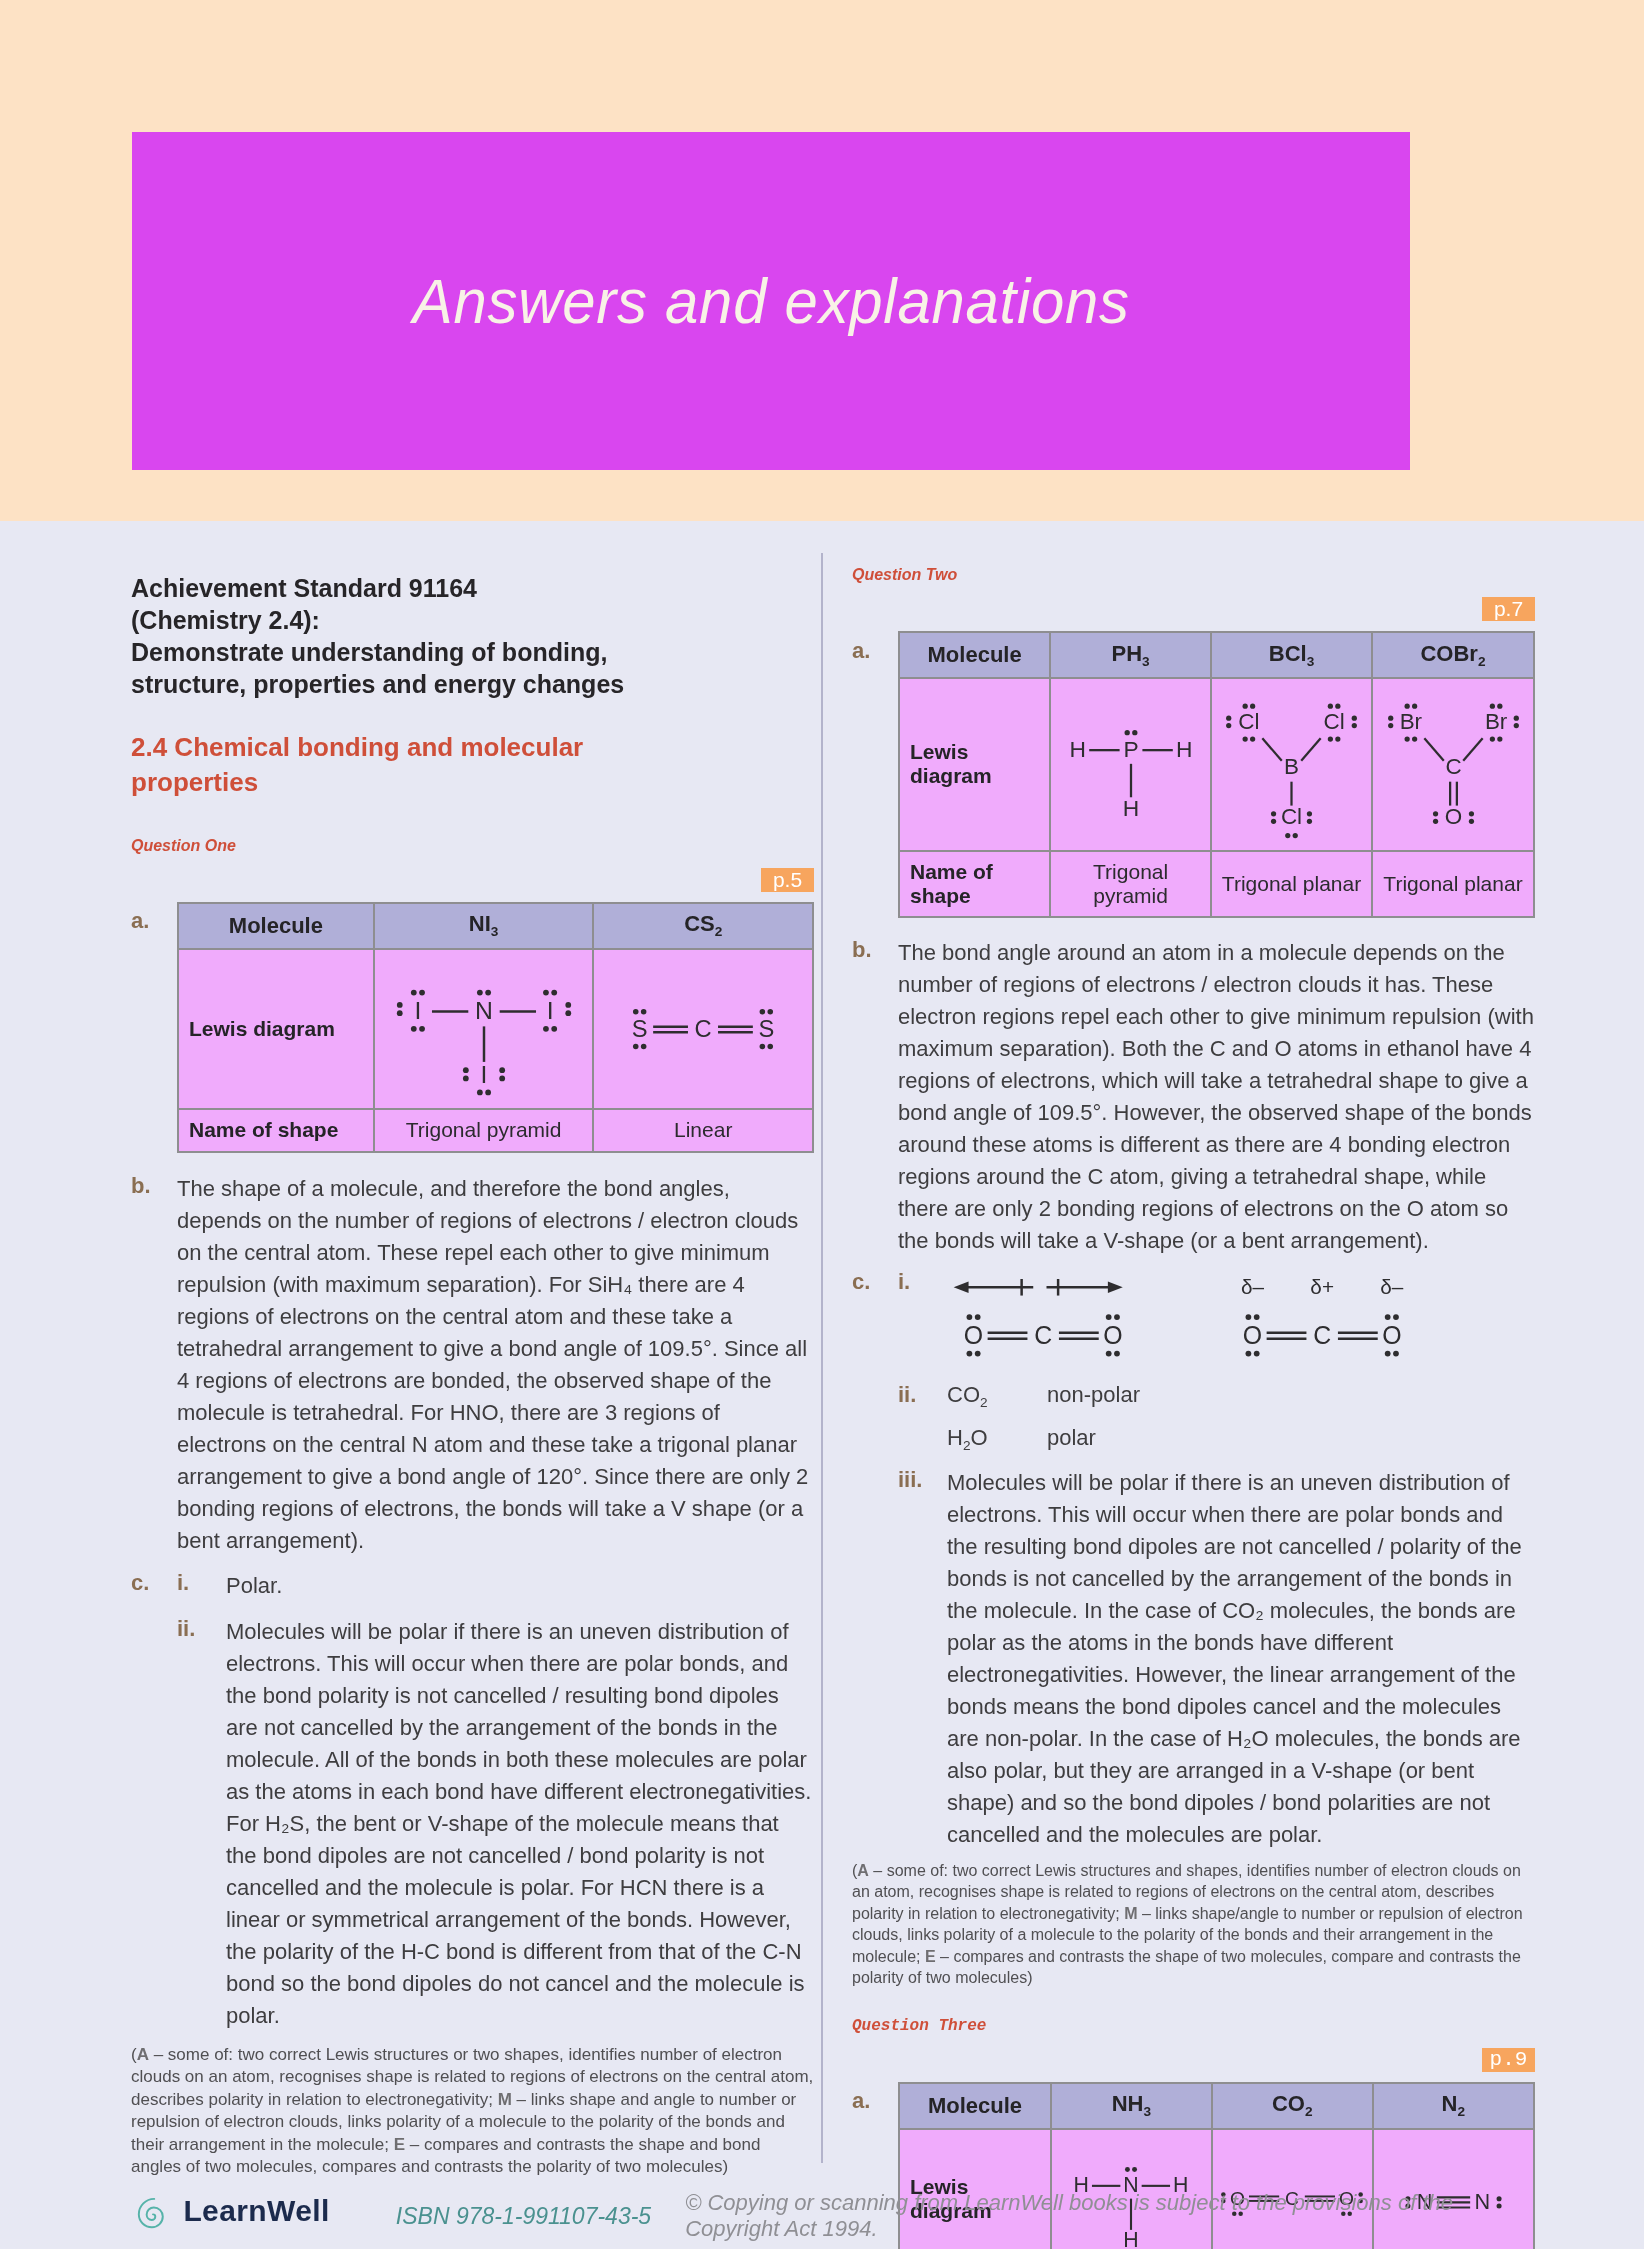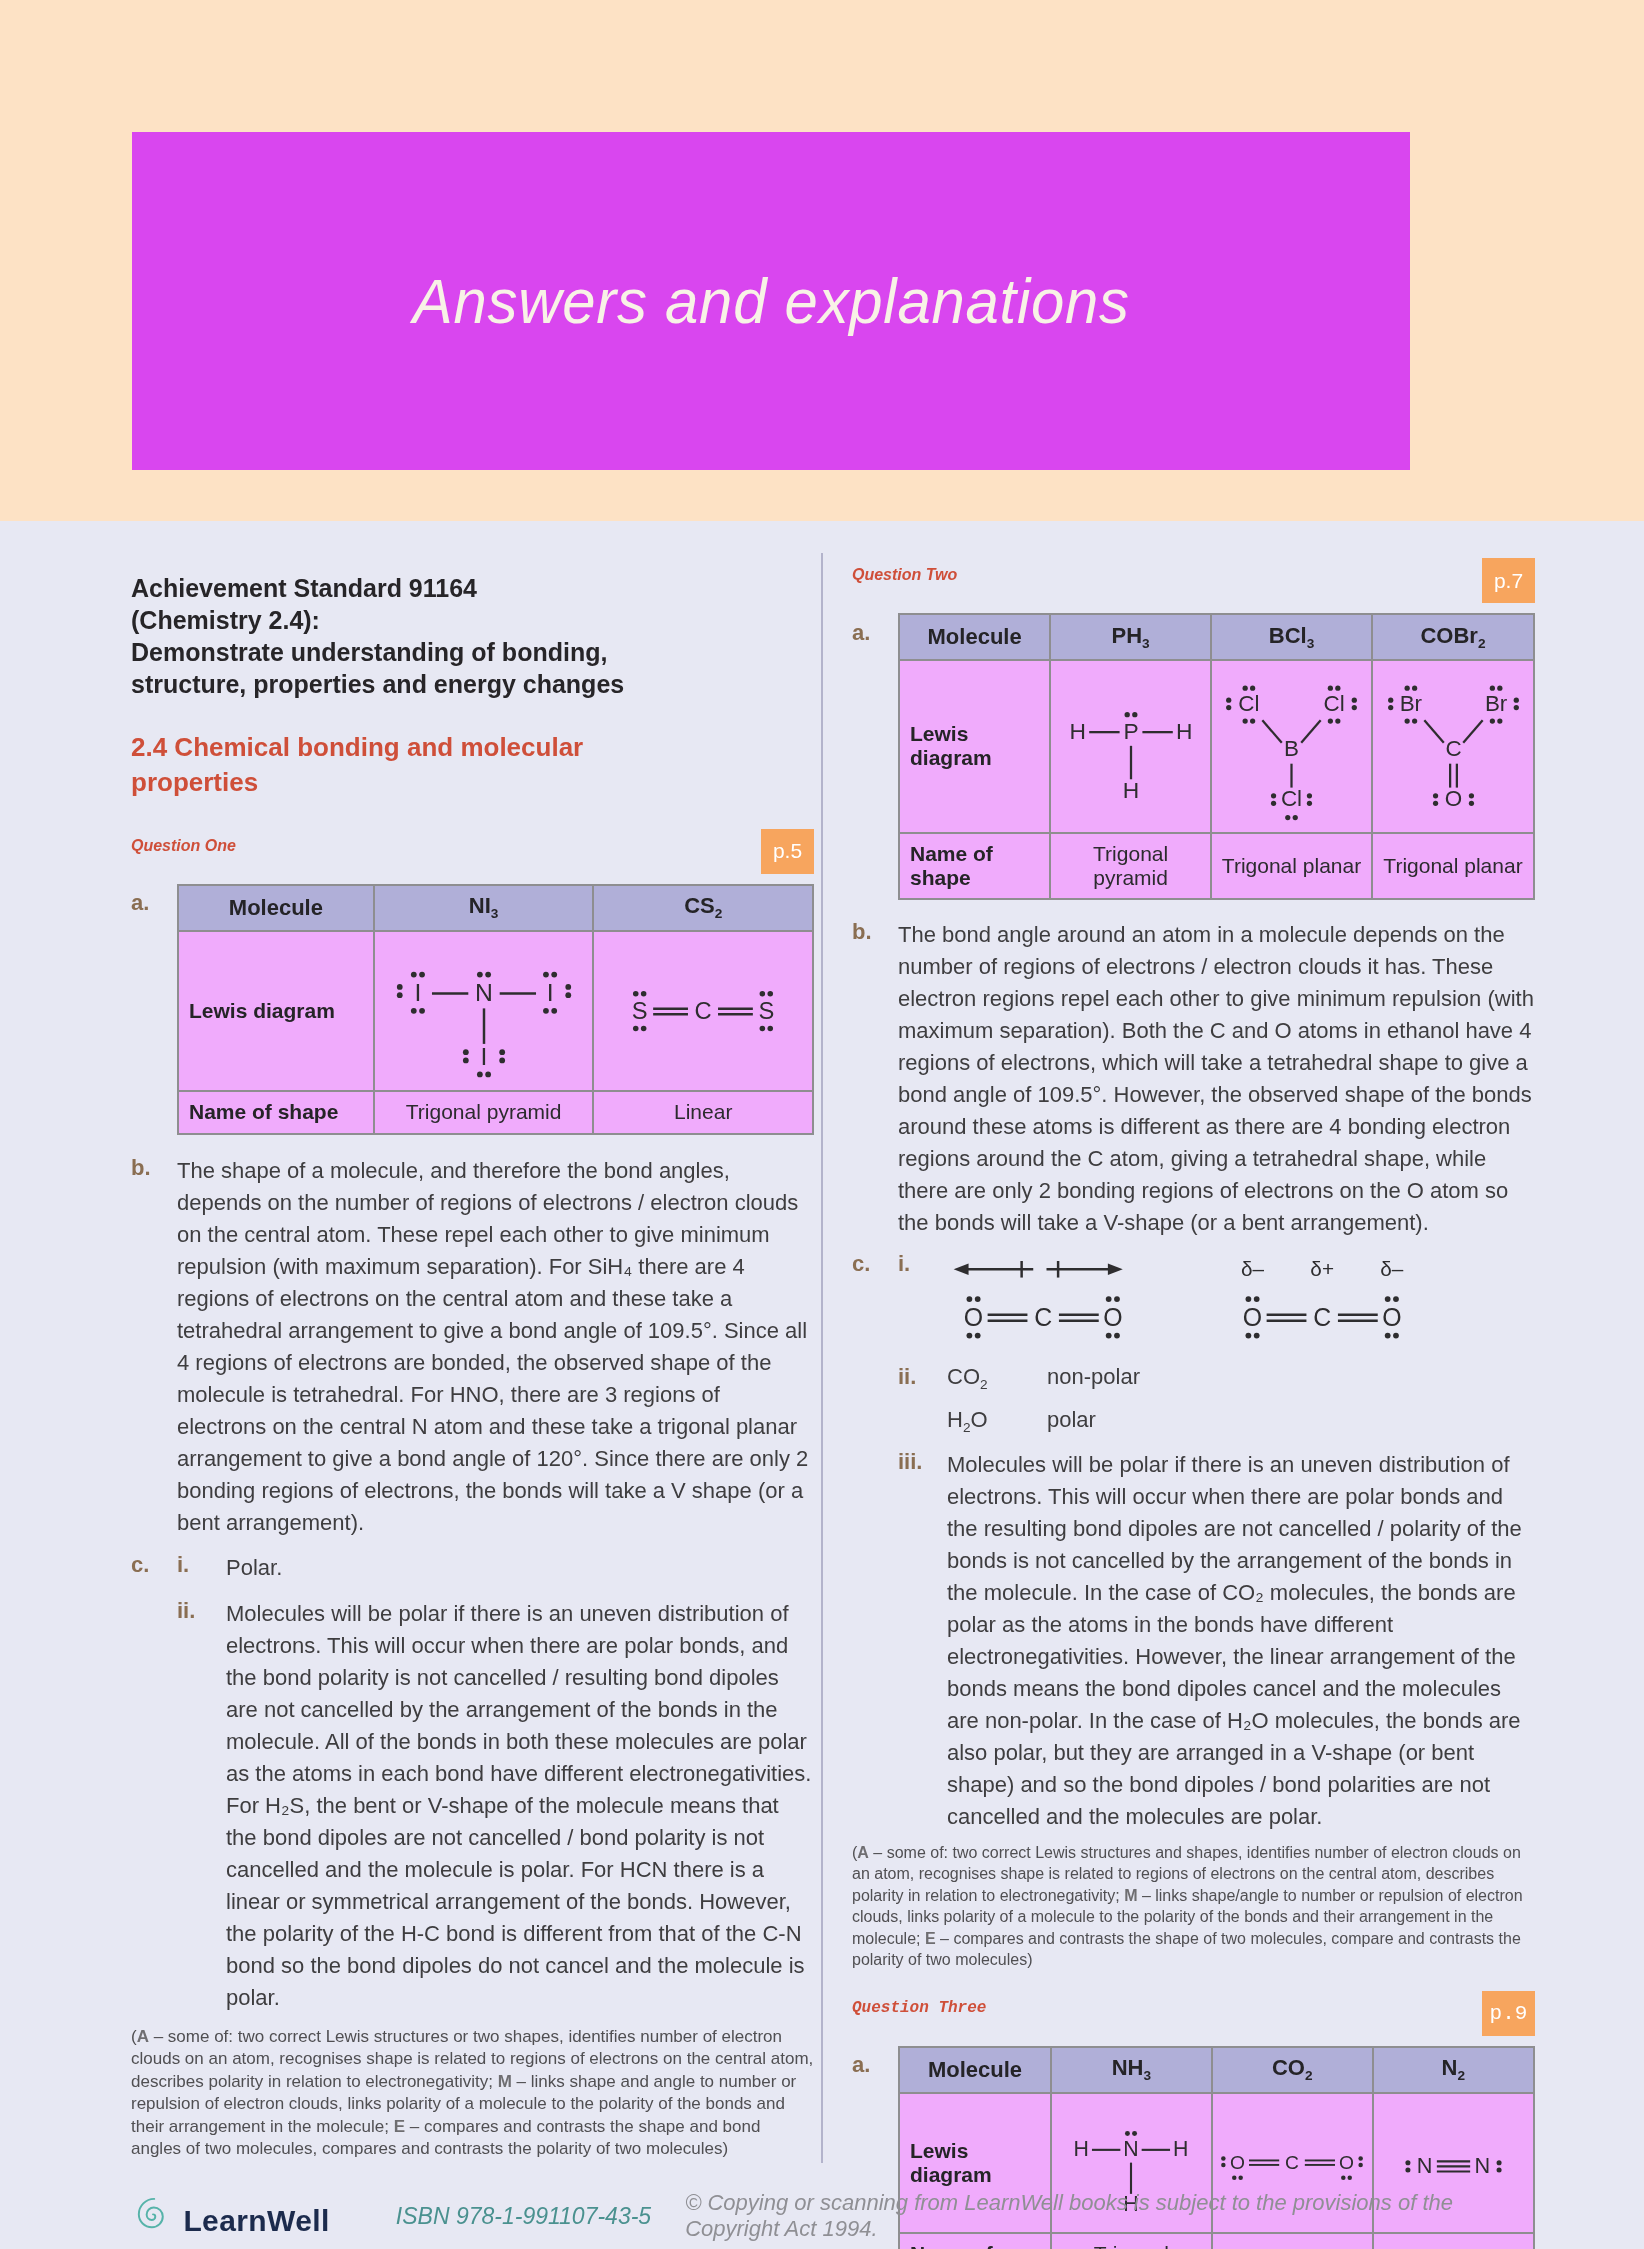--- a/index.html
+++ b/index.html
@@ -17,22 +17,22 @@
 
   .col{position:absolute;top:558px;}
   .col-left{left:131px;width:683px;}
   .col-right{left:852px;width:683px;}
 
   .standard-heading{font-weight:bold;font-size:25px;line-height:32px;color:#272528;white-space:pre-line;margin-top:13.5px;}
   .section-heading{font-weight:bold;font-size:26px;line-height:35px;color:#cf4f39;white-space:pre-line;margin-top:30px;}
 
   .q-row{display:flex;justify-content:space-between;align-items:flex-start;}
   .q-title{font-weight:bold;font-style:italic;font-size:16px;color:#cf4f39;padding-top:8.4px;}
-  .badge{width:53px;height:45px;background:#f7a55e;color:#ffffff;font-size:21px;
-    display:flex;align-items:center;justify-content:center;flex:none;}
+  .badge{width:53px;height:24px;background:#f7a55e;color:#ffffff;font-size:21px;
+    display:flex;align-items:center;justify-content:center;flex:none;margin-top:39px;}
 
   .tbl-row{display:flex;margin-top:10px;}
   .item-label{width:46px;flex:none;font-weight:bold;font-size:22px;color:#8a6e52;padding-top:6.8px;}
   .sub-label{width:49px;flex:none;font-weight:bold;font-size:22px;color:#8a6e52;}
 
   table.answer{border-collapse:collapse;flex:1;table-layout:fixed;}
   table.answer td{border:2.5px solid #8e8e90;background:#f0abfc;}
   table.answer td.hd{background:#b0afd8;font-weight:bold;font-size:22px;color:#252427;text-align:center;height:42px;}
   td.row-label{font-weight:bold;font-size:21px;color:#252427;padding:6.8px 10px;}
   td.shape-cell{font-size:21px;text-align:center;color:#2c2b2e;padding:8.4px 6.8px;}
@@ -52,21 +52,21 @@
 
   svg.lw{overflow:visible;}
   svg.lw text{font-size:30px;fill:#2e2d2f;text-anchor:middle;font-family:"Liberation Sans",sans-serif;}
   svg.lw text.dl{font-size:25px;}
   svg.lw line{stroke:#2e2d2f;stroke-width:3;}
   svg.lw circle{fill:#2e2d2f;}
   svg.lw polygon{fill:#2e2d2f;}
   .diagrams-duo{display:flex;gap:80px;padding-top:5px;}
 
   .footer{position:absolute;left:131px;top:2190px;width:1403px;display:flex;align-items:center;}
-  .brand{display:flex;align-items:flex-end;flex:none;}
+  .brand{display:flex;align-items:flex-start;flex:none;}
   .brand-name{font-weight:bold;font-size:30px;color:#1c2b4d;margin-left:8.4px;letter-spacing:0.4px;}
   .isbn{font-style:italic;font-size:23px;color:#4a918f;margin-left:66px;flex:none;}
   .copyright{font-style:italic;font-size:22px;color:#8f8f94;margin-left:34px;flex:1;}
 </style>
 </head>
 <body>
 
 <div class="peach-band"></div>
 <div class="banner">
   <div class="banner-title">Answers and explanations</div>

